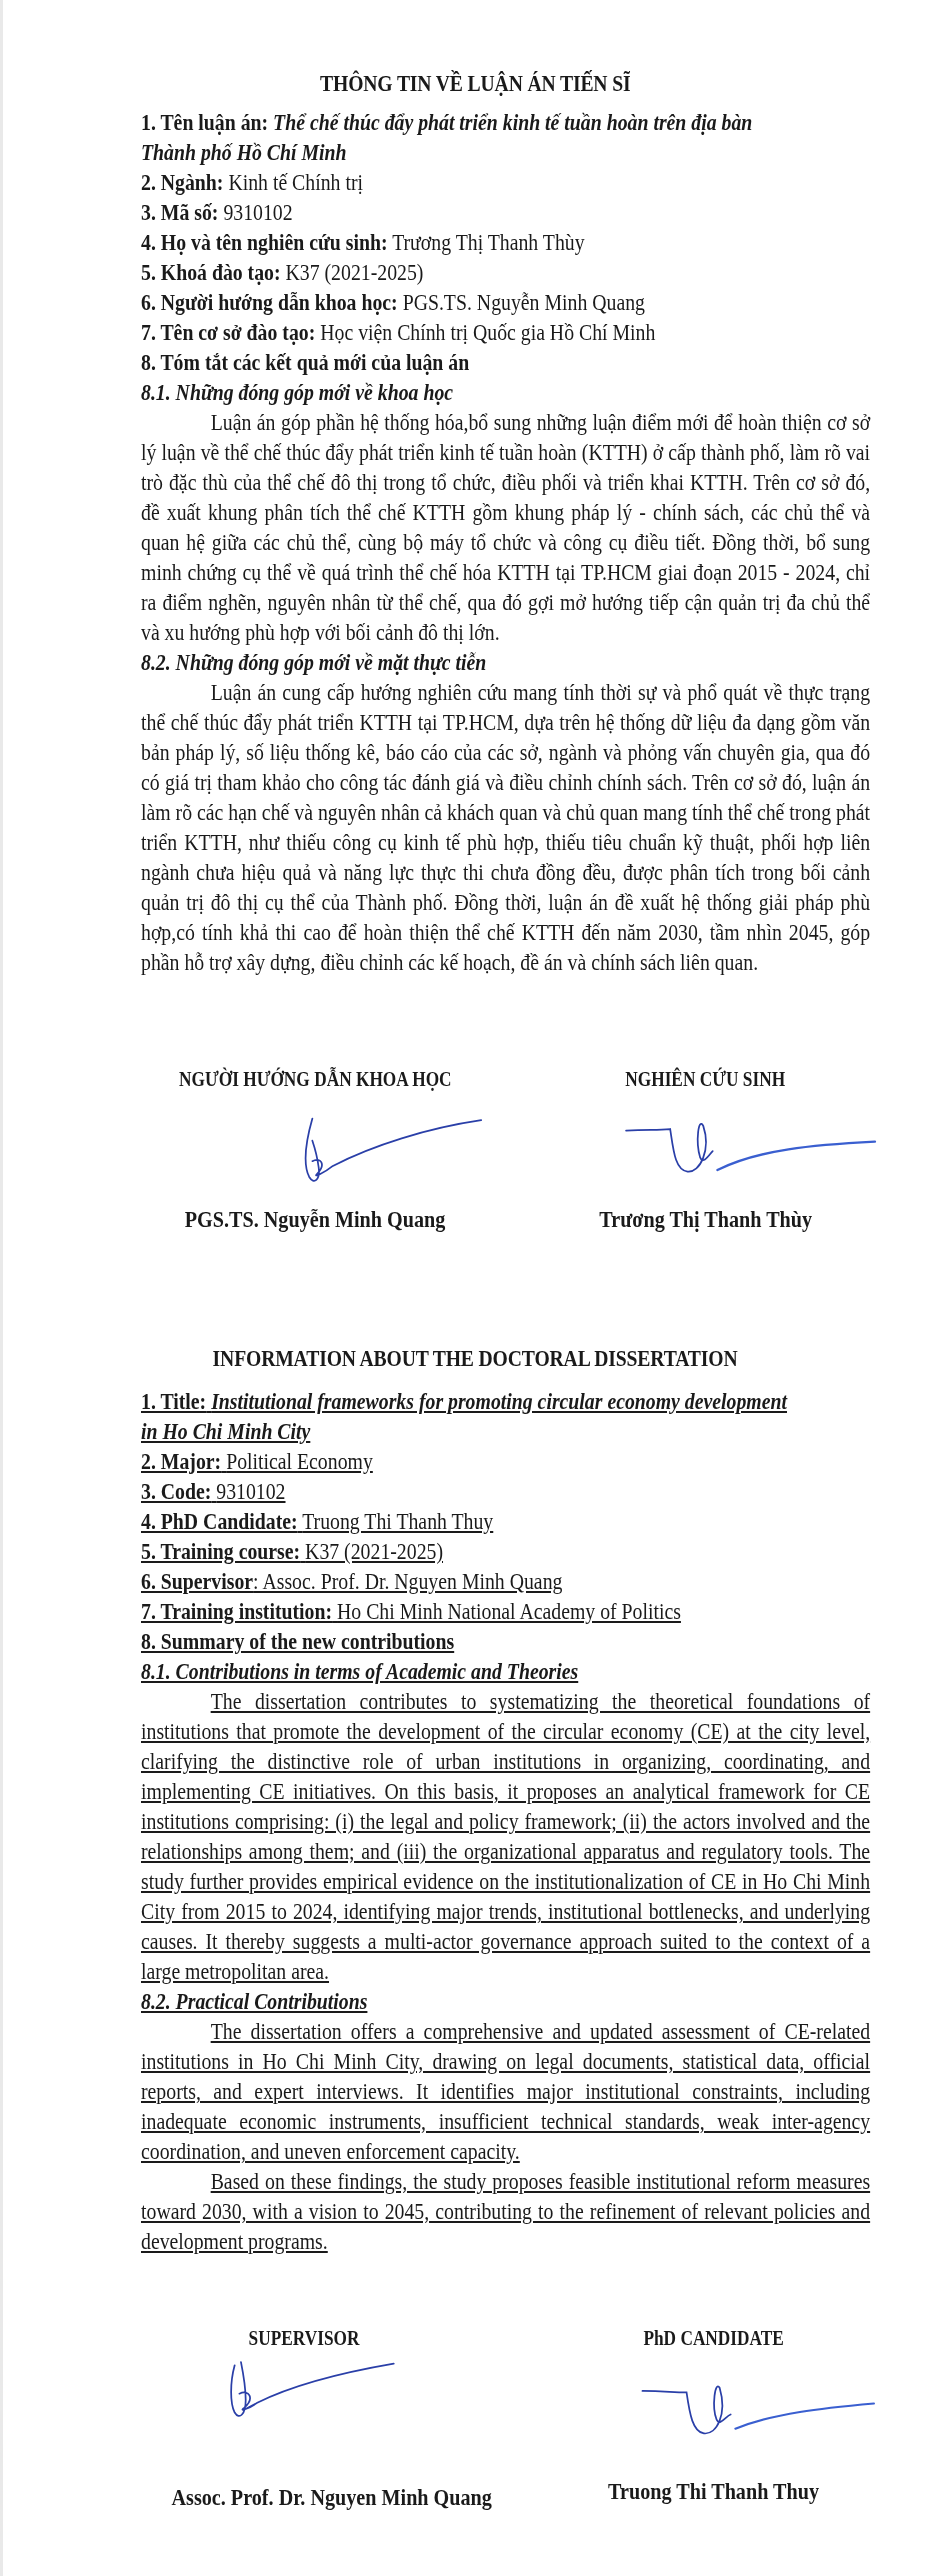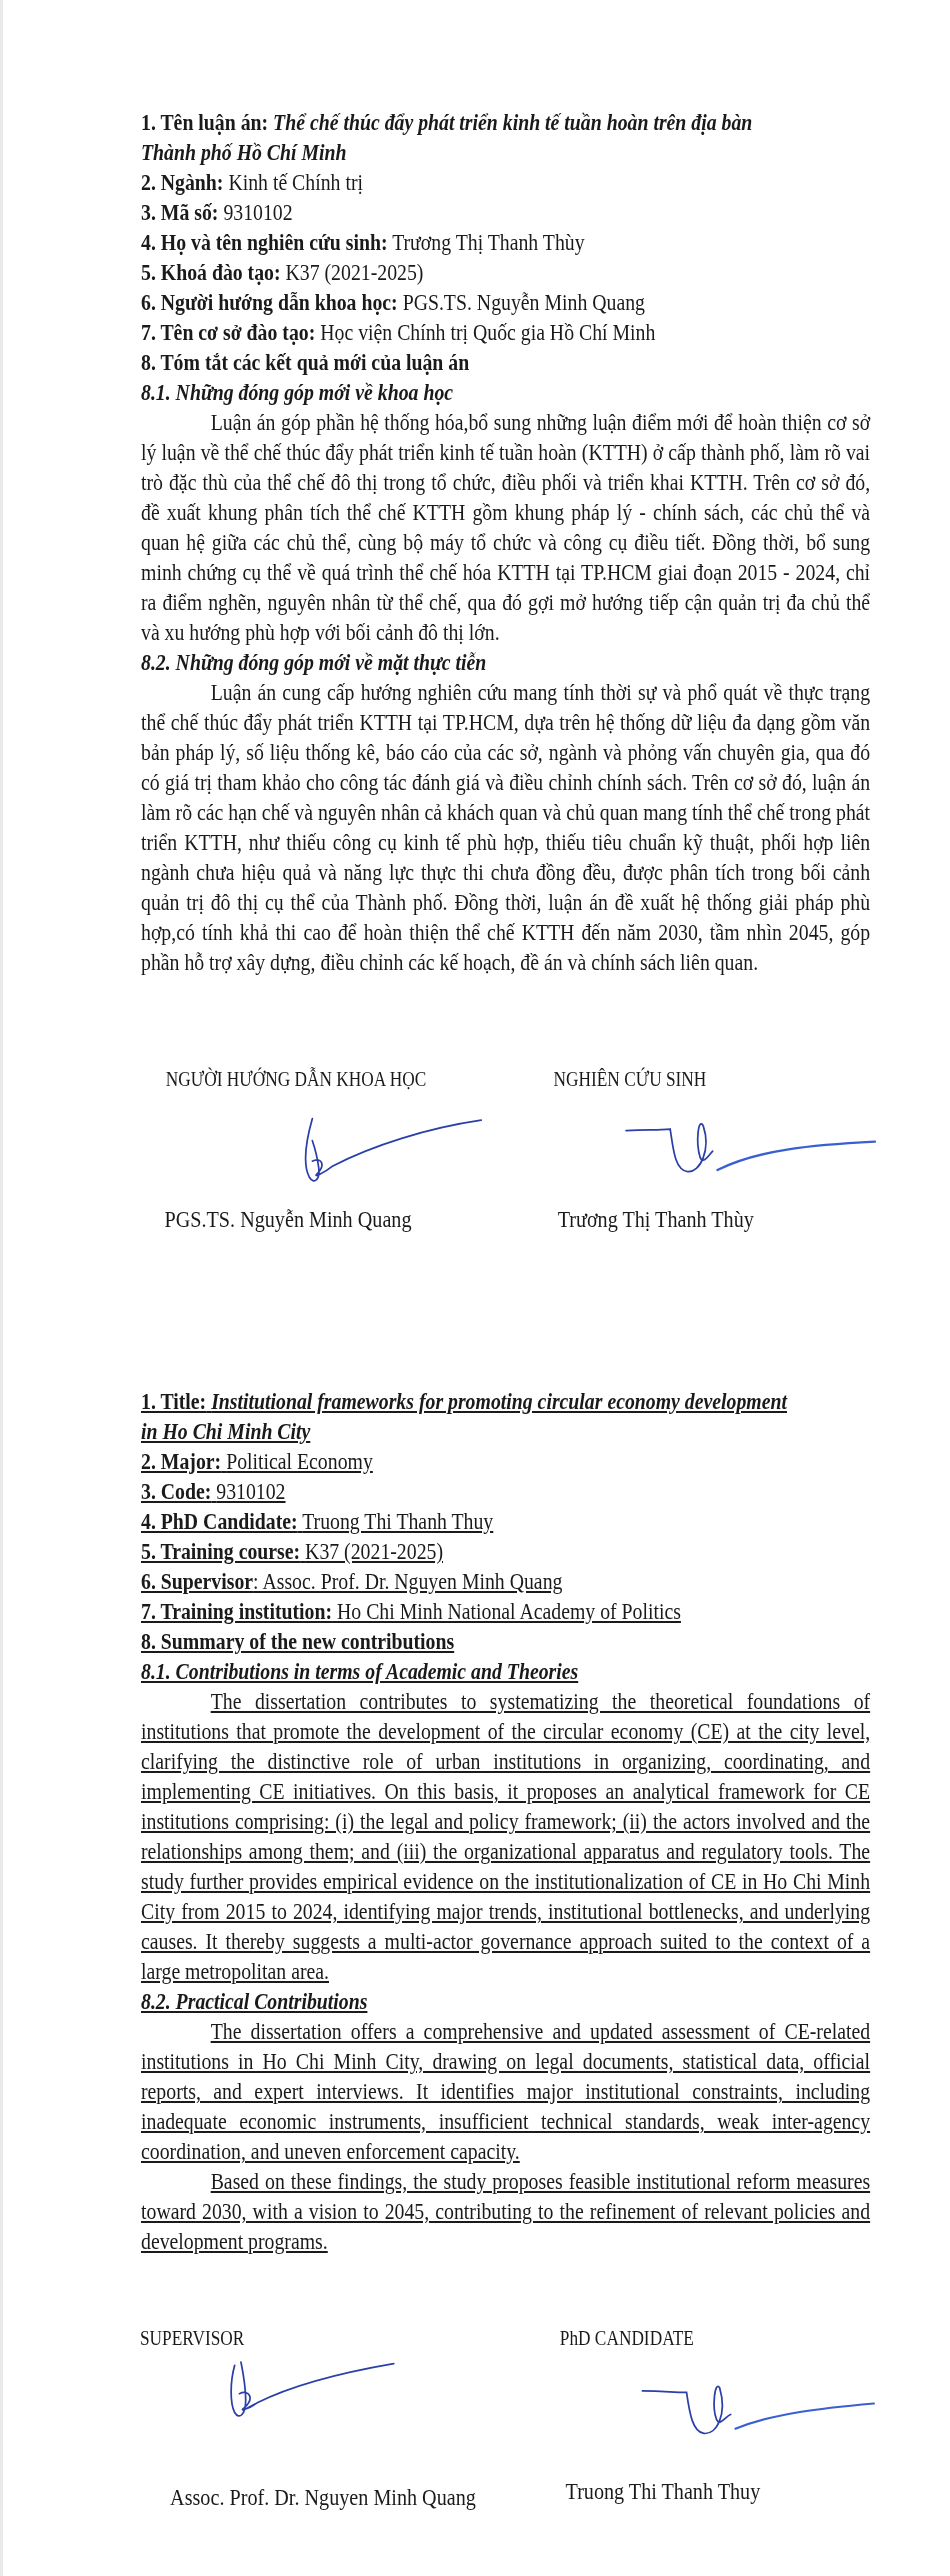--- a/index.html
+++ b/index.html
@@ -9,32 +9,35 @@
   .scan-edge { position: absolute; left: 0; top: 0; width: 3.2px; height: 2576px; background: #e9e9e9; }
   .col { position: absolute; left: 141px; width: 729px; }
   .squeeze { display: block; transform: scaleX(0.86); transform-origin: left top; width: 116.3%; }
   .title { position: absolute; left: 0; width: 951px; text-align: center; font-weight: bold;
            font-size: 24px; letter-spacing: -0.2px; }
   .title span { display: inline-block; transform: scaleX(0.82); }
   .line { font-size: 23px; line-height: 30px; white-space: nowrap; }
   .b { font-weight: bold; }
   .i { font-style: italic; }
   .para { font-size: 23px; line-height: 30px; text-align: justify; text-indent: 81px; margin: 0; }
-  .sig-block { position: absolute; text-align: left; font-weight: normal; }
+  .sig-block { position: absolute; text-align: center; font-weight: bold; }
   .sig-role { font-size: 20.6px; }
   .sig-role span, .sig-name span { display: inline-block; transform: scaleX(0.84); white-space: nowrap; }
   .sig-name { font-size: 24px; }
   .sig { position: absolute; }
 </style>
 </head>
 <body>
 
 <div class="page">
   <div class="scan-edge"></div>
 
+  <div class="title" style="top:70px;">
+    <span>THÔNG TIN VỀ LUẬN ÁN TIẾN SĨ</span>
+  </div>
 
   <div class="col" style="top:108px;">
     <div class="squeeze">
       <div class="line">
         <span class="b">1. Tên luận án:</span>
         <span class="b i">Thể chế thúc đẩy phát triển kinh tế tuần hoàn trên địa bàn</span>
       </div>
       <div class="line b i">Thành phố Hồ Chí Minh</div>
       <div class="line">
         <span class="b">2. Ngành:</span>
@@ -83,20 +86,23 @@
     <path d="M118 66 C170 40 240 34 318 30" fill="none" stroke="#3a5fd0" stroke-width="3" stroke-linecap="round"></path>
   </svg>
 
   <div class="sig-block sig-name" style="left:141px; width:349px; top:1206px;">
     <span>PGS.TS. Nguyễn Minh Quang</span>
   </div>
   <div class="sig-block sig-name" style="left:539px; width:333px; top:1206px;">
     <span>Trương Thị Thanh Thùy</span>
   </div>
 
+  <div class="title" style="top:1345px;">
+    <span>INFORMATION ABOUT THE DOCTORAL DISSERTATION</span>
+  </div>
 
   <div class="col" style="top:1387px;text-decoration:underline;">
     <div class="squeeze">
       <div class="line">
         <span class="b">1. Title:</span>
         <span class="b i">Institutional frameworks for promoting circular economy development</span>
       </div>
       <div class="line b i">in Ho Chi Minh City</div>
       <div class="line">
         <span class="b">2. Major:</span>

